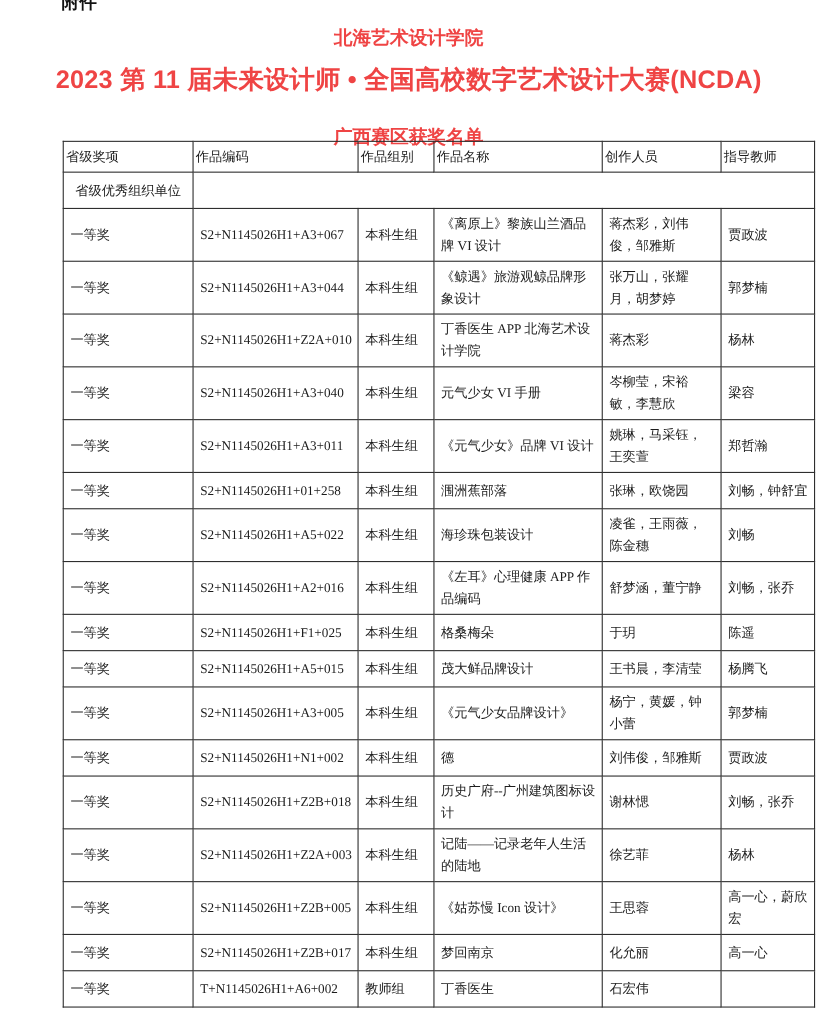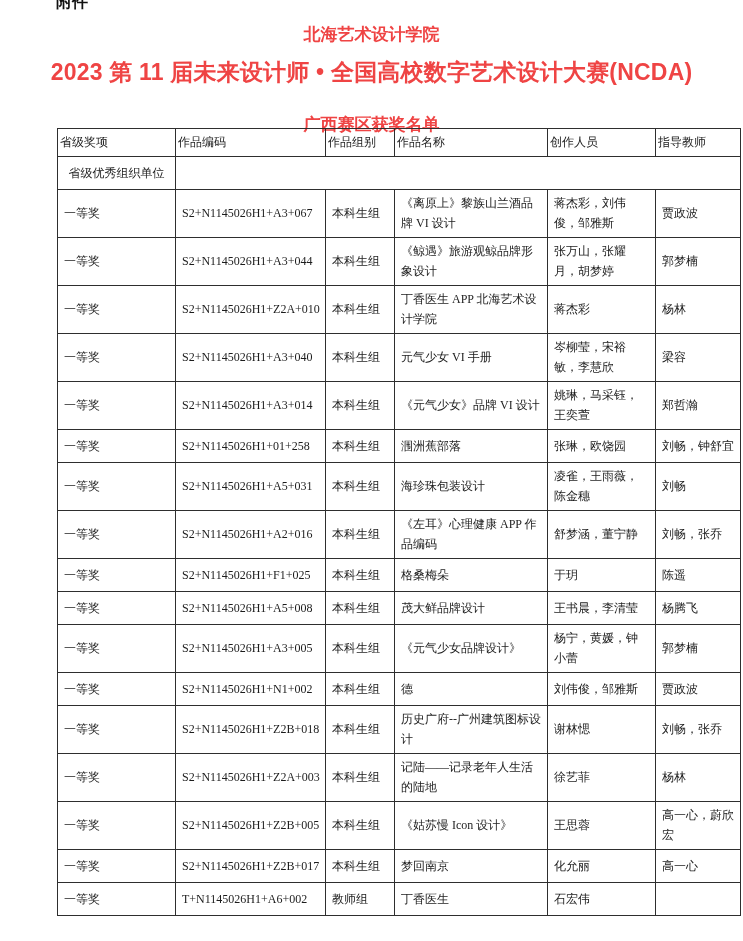--- a/index.html
+++ b/index.html
@@ -130,37 +130,37 @@
     <tr>
       <td class="c-award">一等奖</td>
       <td class="c-code">S2+N1145026H1+A3+040</td>
       <td class="c-group">本科生组</td>
       <td class="c-name">元气少女 VI 手册</td>
       <td class="c-creators">岑柳莹，宋裕敏，李慧欣</td>
       <td class="c-teacher">梁容</td>
     </tr>
     <tr>
       <td class="c-award">一等奖</td>
-      <td class="c-code">S2+N1145026H1+A3+014</td>
+      <td class="c-code">S2+N1145026H1+A3+011</td>
       <td class="c-group">本科生组</td>
       <td class="c-name">《元气少女》品牌 VI 设计</td>
       <td class="c-creators">姚琳，马采钰，王奕萱</td>
       <td class="c-teacher">郑哲瀚</td>
     </tr>
     <tr>
       <td class="c-award">一等奖</td>
       <td class="c-code">S2+N1145026H1+01+258</td>
       <td class="c-group">本科生组</td>
       <td class="c-name">涠洲蕉部落</td>
       <td class="c-creators">张琳，欧饶园</td>
       <td class="c-teacher">刘畅，钟舒宜</td>
     </tr>
     <tr>
       <td class="c-award">一等奖</td>
-      <td class="c-code">S2+N1145026H1+A5+031</td>
+      <td class="c-code">S2+N1145026H1+A5+022</td>
       <td class="c-group">本科生组</td>
       <td class="c-name">海珍珠包装设计</td>
       <td class="c-creators">凌雀，王雨薇，陈金穗</td>
       <td class="c-teacher">刘畅</td>
     </tr>
     <tr>
       <td class="c-award">一等奖</td>
       <td class="c-code">S2+N1145026H1+A2+016</td>
       <td class="c-group">本科生组</td>
       <td class="c-name">《左耳》心理健康 APP 作品编码</td>
@@ -170,21 +170,21 @@
     <tr>
       <td class="c-award">一等奖</td>
       <td class="c-code">S2+N1145026H1+F1+025</td>
       <td class="c-group">本科生组</td>
       <td class="c-name">格桑梅朵</td>
       <td class="c-creators">于玥</td>
       <td class="c-teacher">陈遥</td>
     </tr>
     <tr>
       <td class="c-award">一等奖</td>
-      <td class="c-code">S2+N1145026H1+A5+008</td>
+      <td class="c-code">S2+N1145026H1+A5+015</td>
       <td class="c-group">本科生组</td>
       <td class="c-name">茂大鲜品牌设计</td>
       <td class="c-creators">王书晨，李清莹</td>
       <td class="c-teacher">杨腾飞</td>
     </tr>
     <tr>
       <td class="c-award">一等奖</td>
       <td class="c-code">S2+N1145026H1+A3+005</td>
       <td class="c-group">本科生组</td>
       <td class="c-name">《元气少女品牌设计》</td>

